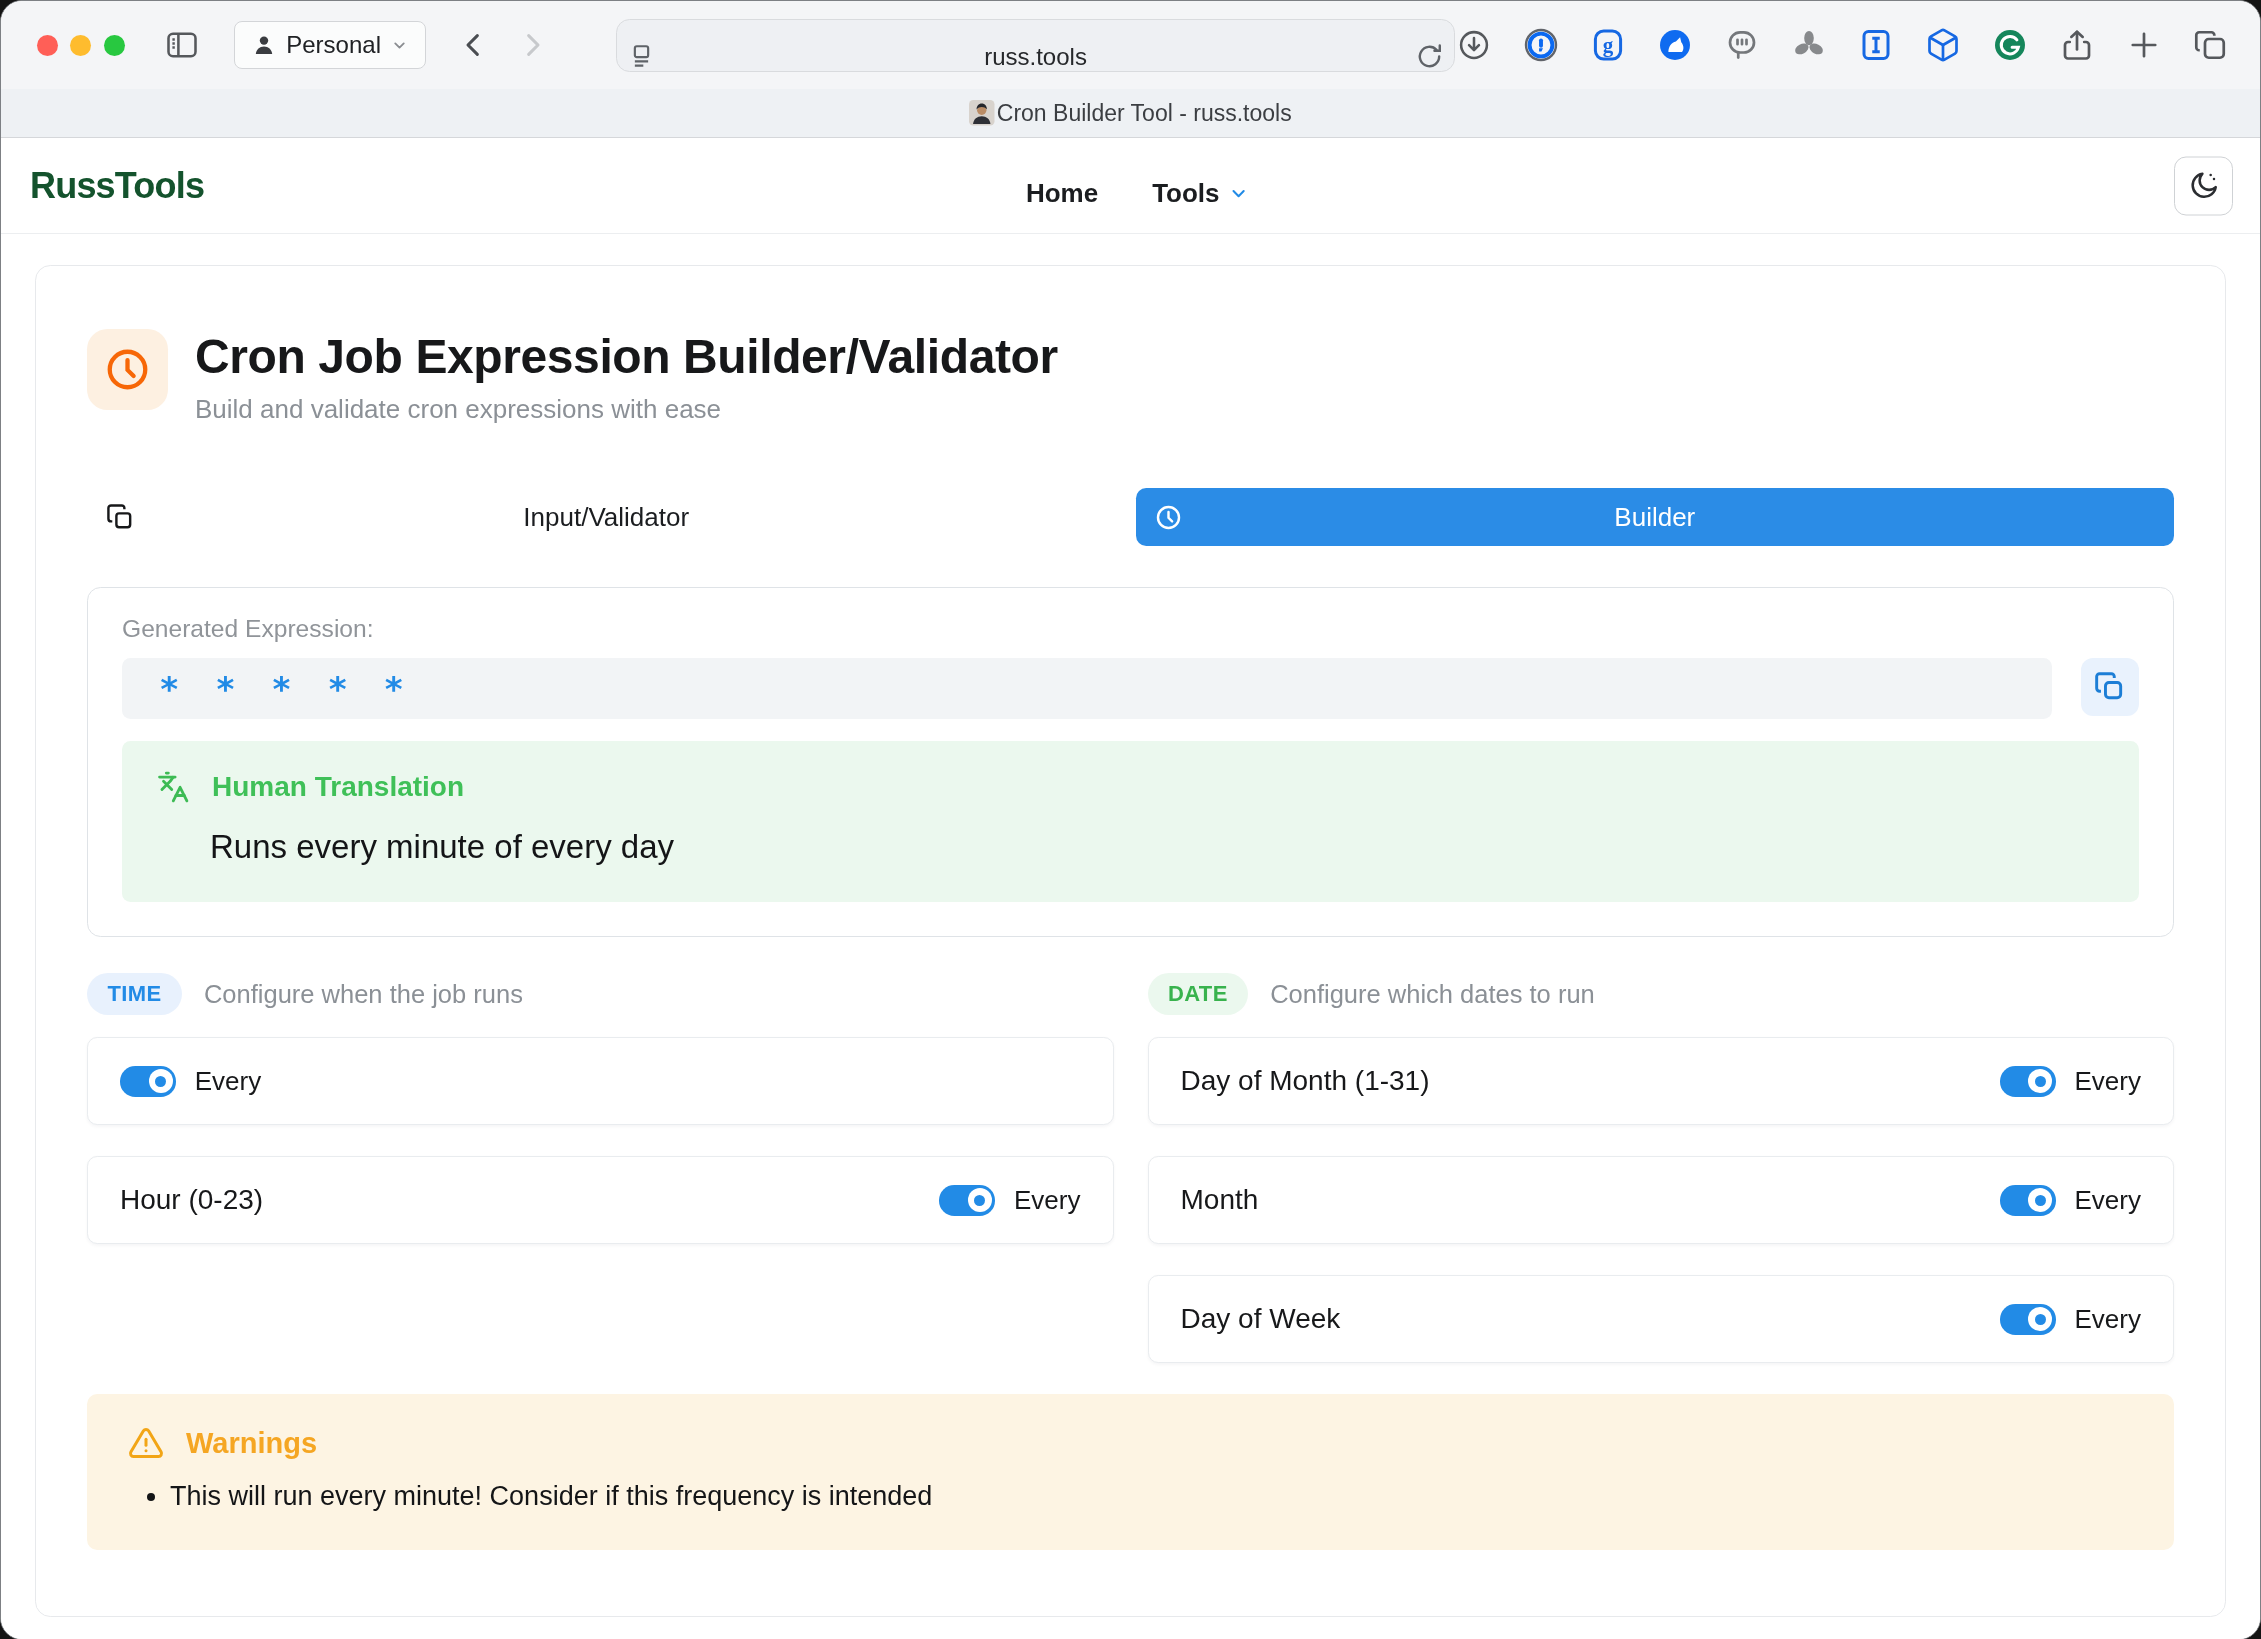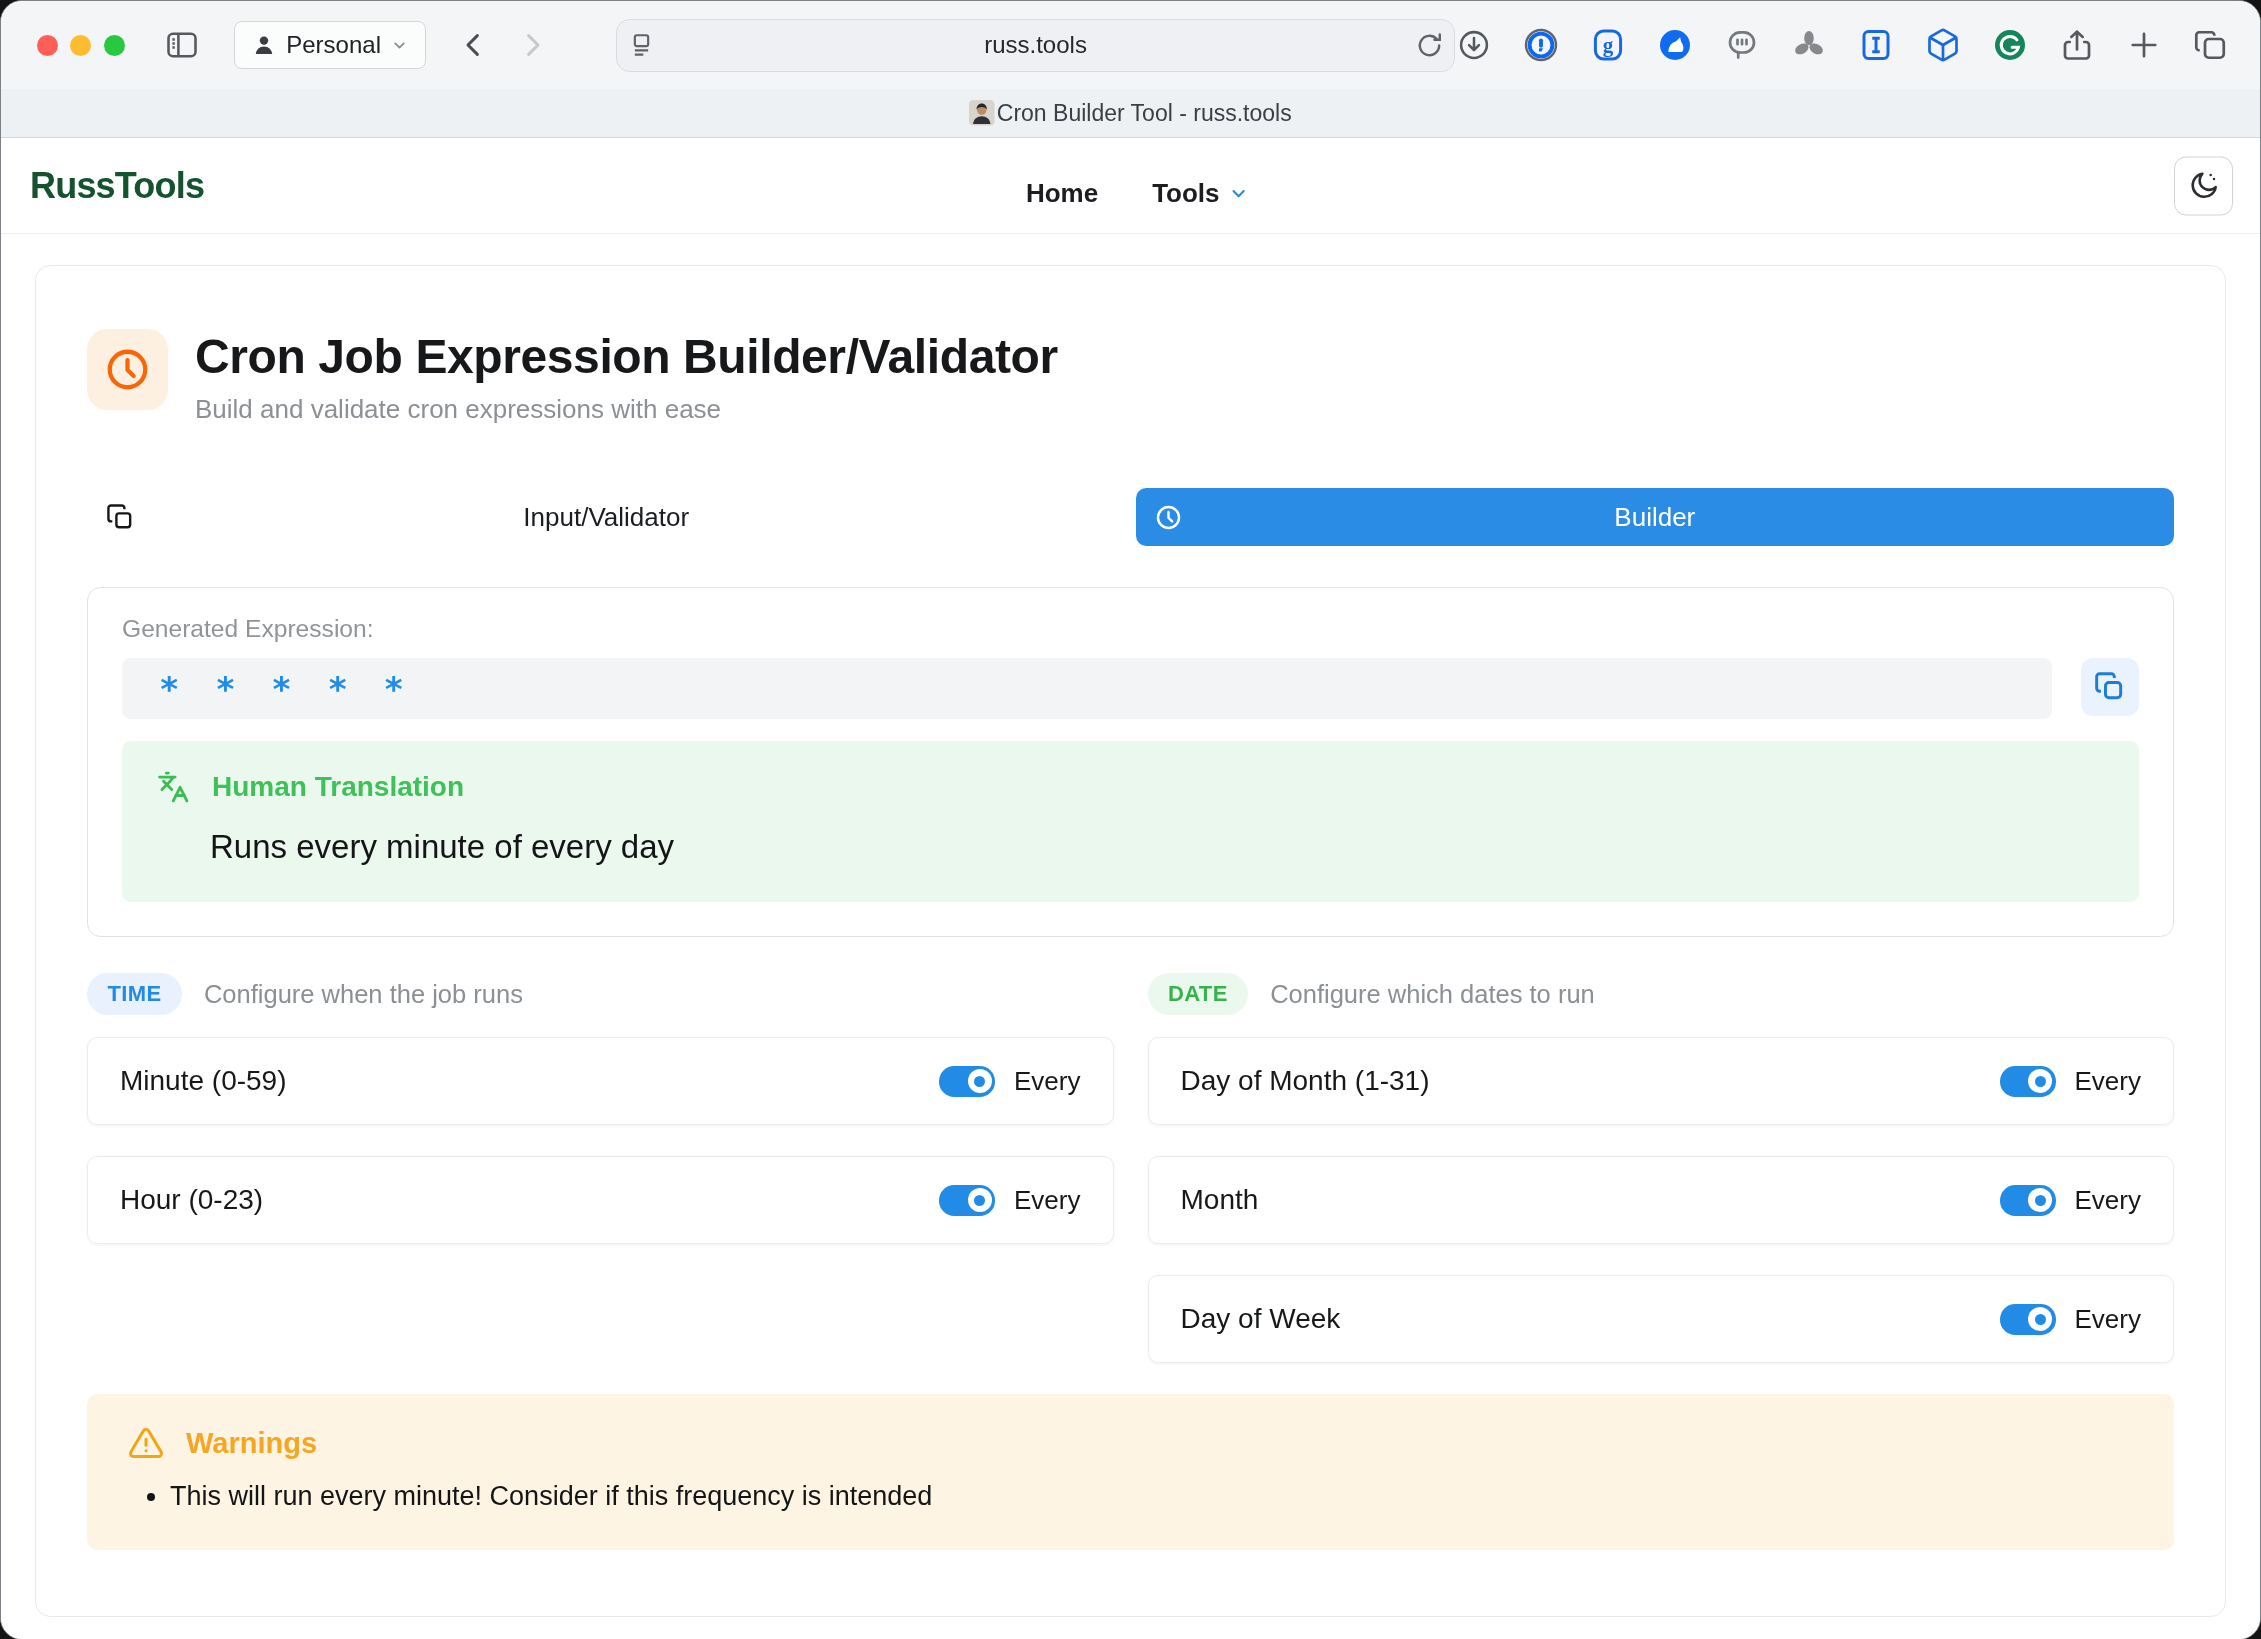--- a/index.html
+++ b/index.html
@@ -13,21 +13,21 @@
   .light{ width:21px; height:21px; border-radius:50%; }
   .light.red{ background:#ff5f57; } .light.yellow{ background:#febc2e; } .light.green{ background:#28c840; }
   .chrome-btn{ background:none; border:none; display:flex; align-items:center; justify-content:center; color:#55585c; }
   .sidebar-btn{ margin-left:39px; }
   .profile-btn{ margin-left:34px; height:48px; border:1.7px solid #d3d5d8; border-radius:8px; background:#fbfcfc;
                 display:flex; align-items:center; gap:10.2px; padding:0 17px; color:#202225; font-size:24px; font-weight:500;}
   .profile-btn .chev{ color:#8a8d91; }
   .nav-back{ margin-left:32px; color:#4a4d52; }
   .nav-fwd{ margin-left:25.5px; color:#c7c9cc; }
   .url-bar{ margin-left:68px; width:908px; height:53px; background:#eef0f3; border:1.7px solid #d9dbde; border-radius:13.6px;
-            display:flex; align-items:center; padding:0 10px; position:relative; }
+            display:flex; align-items:flex-end; padding:0 10px; position:relative; }
   .url-text{ position:absolute; left:0; right:0; text-align:center; font-size:24px; color:#26282b; }
   .url-bar .reader{ color:#5f6368; z-index:1; }
   .url-bar .reload{ margin-left:auto; color:#5f6368; z-index:1; background:none; border:none; }
   .toolbar-right{ margin-left:auto; display:flex; align-items:center; gap:30px; margin-right:5.1px; }
   .toolbar-right .chrome-btn{ width:37px; height:37px; }
 
   .tabbar{ height:49px; background:#eef1f4; border-bottom:1.7px solid #d5d7da; display:flex; align-items:center;
            justify-content:center; gap:2px; flex:none; }
   .tab-title{ font-size:23px; color:#3b3e42; }
 
@@ -374,21 +374,20 @@
       </div>
 
       <div class="sections">
 
         <div class="section">
           <div class="col-head">
             <span class="badge time">TIME</span>
             <span class="col-desc">Configure when the job runs</span>
           </div>
           <div class="field-card">
-            <span class="field-label">Minute (0-59)</span>
             <button class="switch">
                 <span class="knob"></span>
               </button>
             <span class="mode-label">Every</span>
           </div>
           <div class="field-card">
             <span class="field-label">Hour (0-23)</span>
             <button class="switch">
                 <span class="knob"></span>
               </button>

